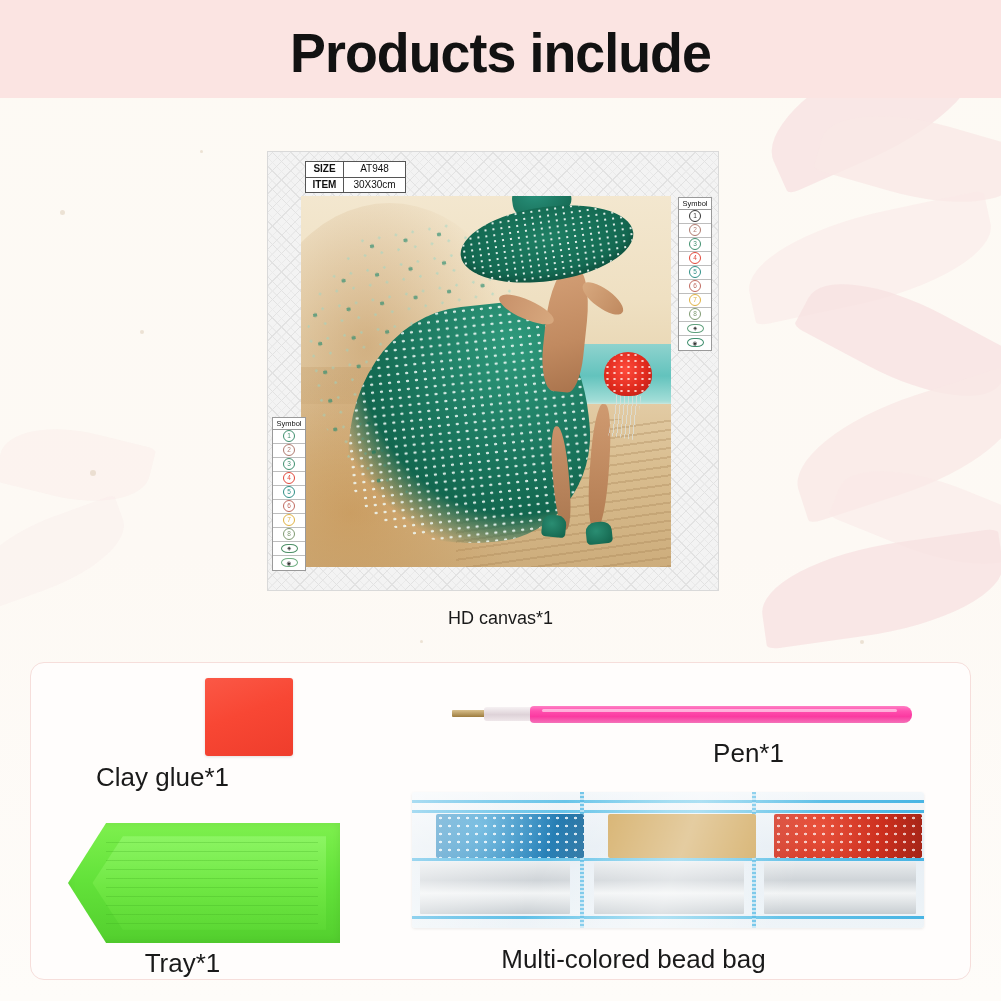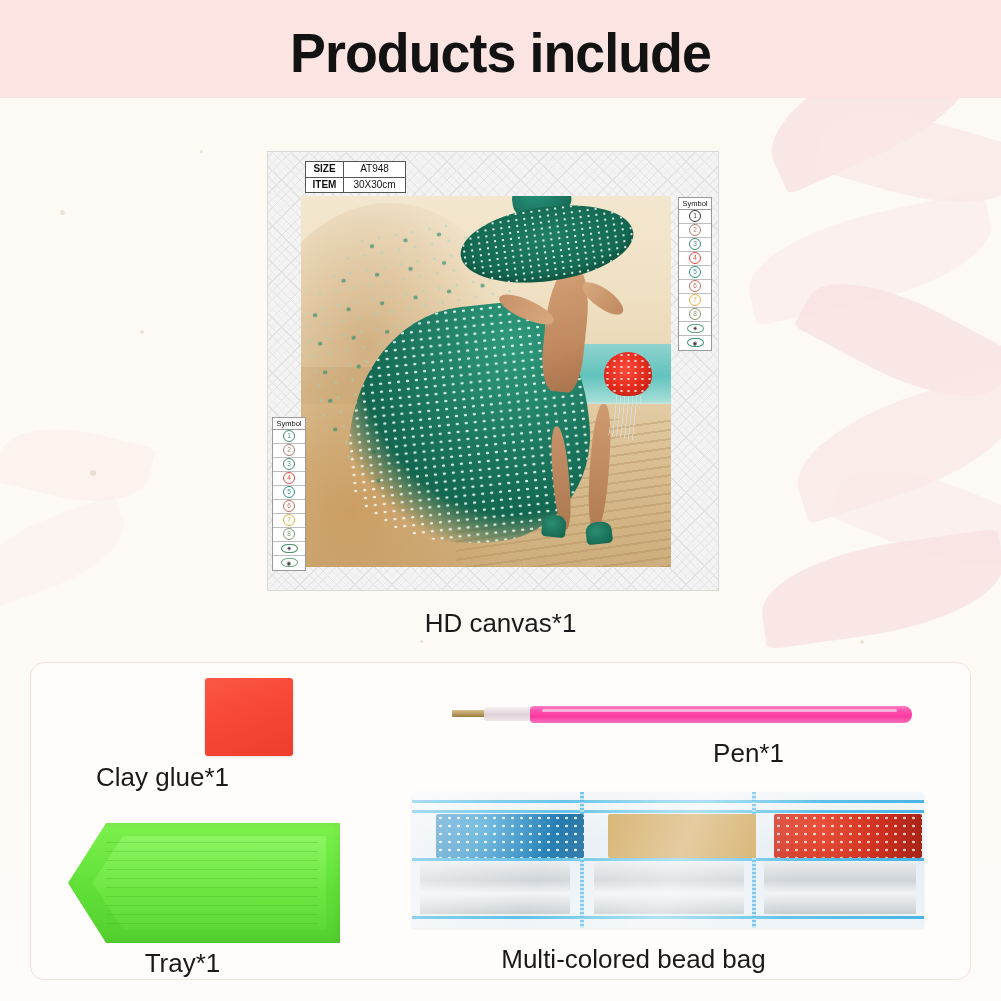--- a/index.html
+++ b/index.html
@@ -275,21 +275,21 @@
     font-size: 5.5px; color:#333;
     transform: skewX(0deg);
   }
   .legend-right { left: 410px; top: 45px; }
   .legend-left  { left: 4px;  top: 265px; }
 
   .caption {
     position: absolute;
     width: 100%;
     text-align: center;
-    font-size: 26px;
+    font-size: 18px;
     color: #1a1a1a;
     font-family: "Liberation Sans", sans-serif;
   }
   .canvas-caption { left: 0; top: 608px; }
 
   
   .bottom-card {
     position: absolute;
     left: 30px; top: 662px;
     width: 941px; height: 318px;

